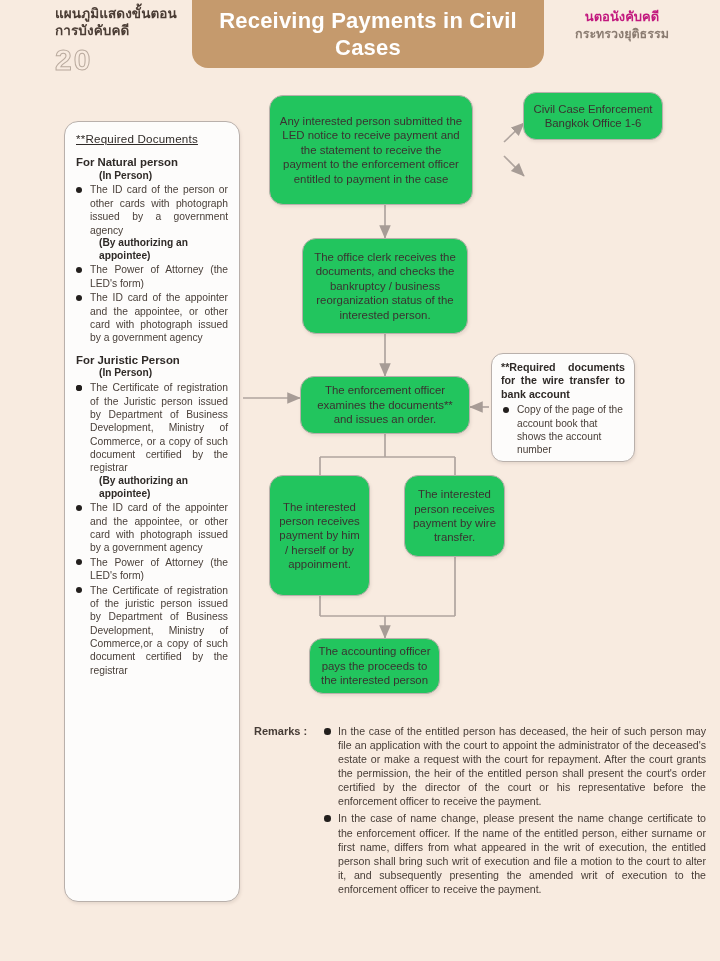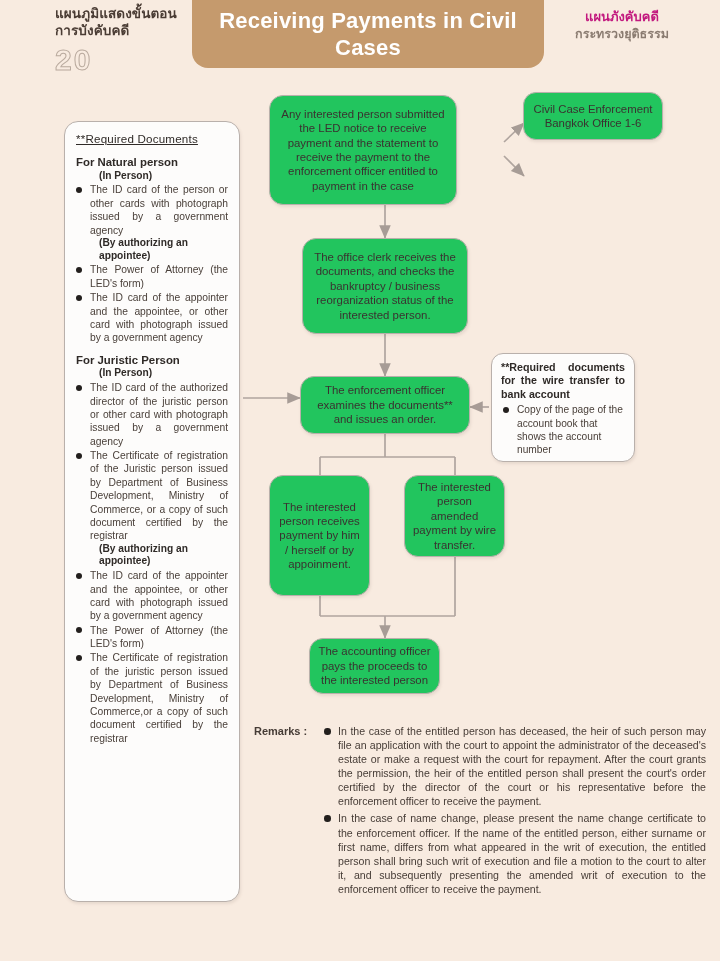--- a/index.html
+++ b/index.html
@@ -117,21 +117,21 @@
     <div class="l1">แผนภูมิแสดงขั้นตอน</div>
     <div class="l2">การบังคับคดี</div>
     <div class="num">20</div>
   </div>
 
   <div class="hdr-banner">
     <div class="ttl">Receiving Payments in Civil Cases</div>
   </div>
 
   <div class="hdr-right">
-    <div class="org">แผนภังคับคดี</div>
+    <div class="org">นตอนังคับคดี</div>
     <div class="min">กระทรวงยุติธรรม</div>
   </div>
 
   <svg id="wires" viewBox="0 0 720 961">
     <defs>
       <marker id="ah" markerWidth="9" markerHeight="9" refX="7.5" refY="3.4" orient="auto">
         <path d="M0,0 L8,3.4 L0,6.8 z" fill="#a79c96"></path>
       </marker>
     </defs>
     <g stroke="#b0a59f" stroke-width="1.7" fill="none">
@@ -177,36 +177,36 @@
         <li><span class="bul"></span><span>The ID card of the appointer and the appointee, or other card with photograph issued by a government agency</span></li>
       </ul>
     </div>
 
     <div class="dp-gap"></div>
 
     <div>
       <div class="dp-head">For Juristic Person</div>
       <div class="dp-sub">(In Person)</div>
       <ul>
-        <li><span class="bul"></span><span>The ID card of the authorized director of the juristic person or other card with photograph issued by a government agency</span></li>
+        <li><span class="bul"></span></li>
         <li><span class="bul"></span><span>The Certificate of registration of the Juristic person issued by Department of Business Development, Ministry of Commerce, or a copy of such document certified by the registrar</span></li>
       </ul>
     </div>
 
     <div>
       <div class="dp-sub">(By authorizing an appointee)</div>
       <ul>
         <li><span class="bul"></span><span>The ID card of the appointer and the appointee, or other card with photograph issued by a government agency</span></li>
         <li><span class="bul"></span><span>The Power of Attorney (the LED's form)</span></li>
         <li><span class="bul"></span><span>The Certificate of registration of the juristic person issued by Department of Business Development, Ministry of Commerce,or a copy of such document certified by the registrar</span></li>
       </ul>
     </div>
   </div>
 
-  <div class="box" style="left:269px; top:95px; width:188px; height:110px;">
+  <div class="box" style="left:269px; top:95px; width:204px; height:110px;">
     <div class="bt">Any interested person submitted the LED notice to receive payment and the statement to receive the payment to the enforcement officer entitled to payment in the case</div>
   </div>
 
   <div class="box" style="left:523px; top:92px; width:140px; height:48px; border-radius:13px;">
     <div class="bt">Civil Case Enforcement Bangkok Office 1-6</div>
   </div>
 
 
   <div class="box" style="left:302px; top:238px; width:166px; height:96px;">
     <div class="bt">The office clerk receives the documents, and checks the bankruptcy / business reorganization status of the interested person.</div>
@@ -214,21 +214,21 @@
 
   <div class="box" style="left:300px; top:376px; width:170px; height:58px;">
     <div class="bt">The enforcement officer examines the documents** and issues an order.</div>
   </div>
 
   <div class="box" style="left:269px; top:475px; width:101px; height:121px;">
     <div class="bt">The interested person receives payment by him / herself or by appoinment.</div>
   </div>
 
   <div class="box" style="left:404px; top:475px; width:101px; height:82px;">
-    <div class="bt">The interested person amended payment by wire transfer.</div>
+    <div class="bt">The interested person receives payment by wire transfer.</div>
   </div>
 
   <div class="box" style="left:309px; top:638px; width:131px; height:56px;">
     <div class="bt">The accounting officer pays the proceeds to the interested person</div>
   </div>
 
   <div id="wirepanel">
     <div class="wp-title">**Required documents for the wire transfer to bank account</div>
     <ul>
       <li><span class="bul"></span><span>Copy of the page of the account book that shows the account number</span></li>

